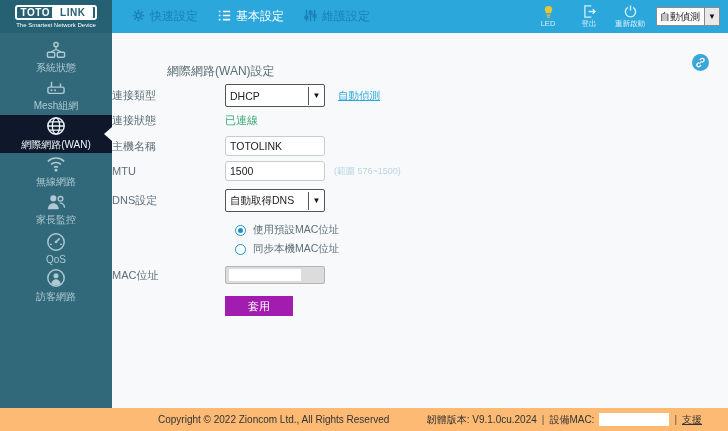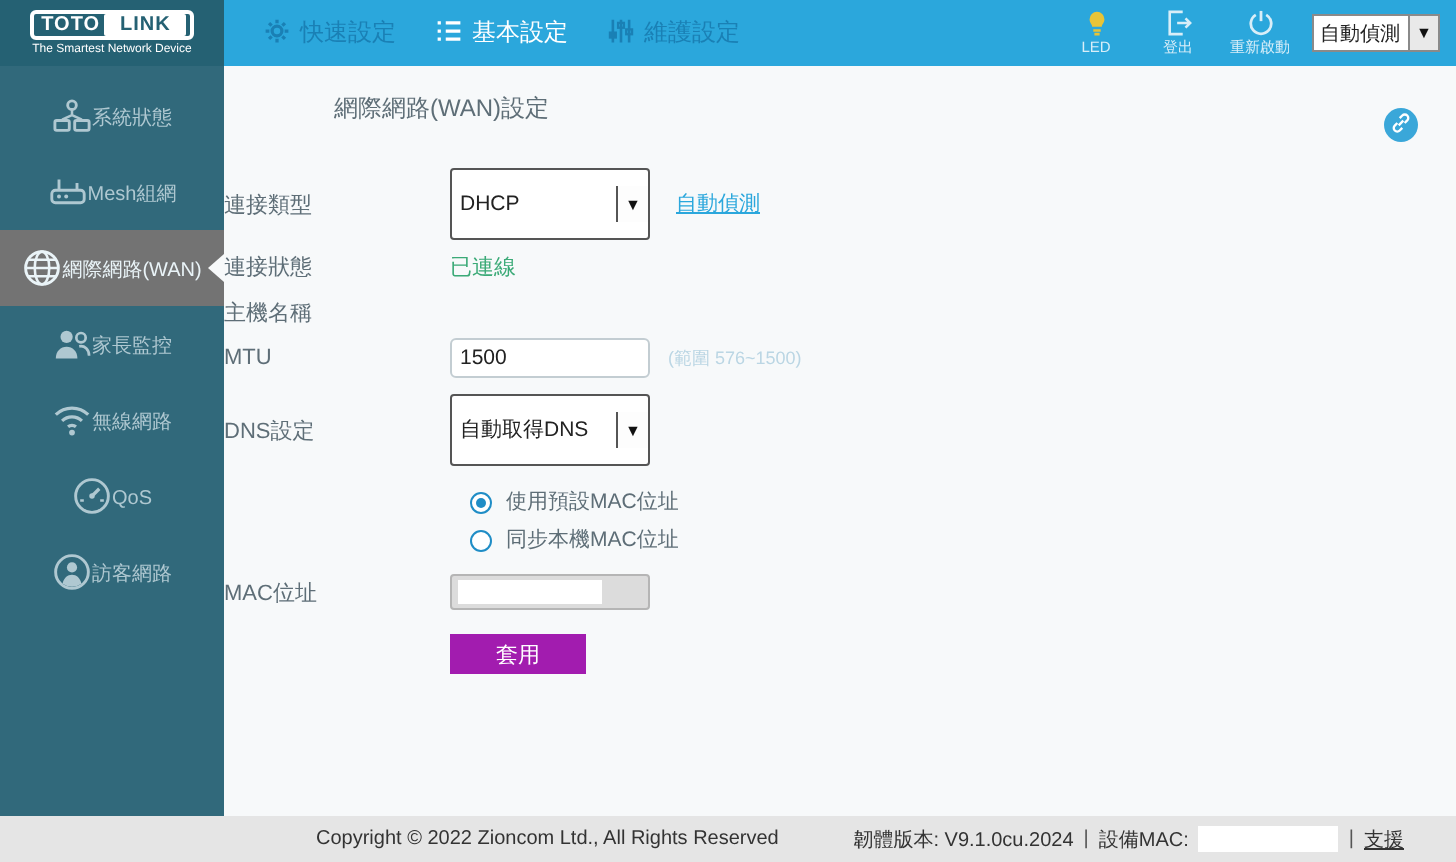--- a/index.html
+++ b/index.html
@@ -24,56 +24,56 @@
   .header-right { margin-left:auto; display:flex; align-items:center; gap:11px; padding-right:8px; }
   .hr-action { display:flex; flex-direction:column; align-items:center; cursor:pointer; width:30px;justify-content:flex-end; }
   .hr-action .lbl { font-size:7.5px; color:#d8eef8; margin-top:1px; white-space:nowrap; }
   .hr-action svg { display:block; }
   .detect-select { width:64px; height:19px; background:#fff; border:1px solid #8a8a8a; display:flex; align-items:center; font-size:10px; color:#222; cursor:pointer; }
   .detect-select .val { flex:1; padding-left:3px; white-space:nowrap; overflow:hidden; }
   .detect-select .arr { width:15px; height:17px; border-left:1px solid #8a8a8a; background:#e9e9e9; display:flex; align-items:center; justify-content:center; font-size:8px; color:#111; }
 
   
   .sidebar { position:absolute; top:33px; left:0; width:112px; bottom:23px; background:#31697b; padding-top:6px; }
-  .side-item { position:relative; height:38px; display:flex; flex-direction:row; align-items:center; justify-content:center; color:#afc8d1; cursor:pointer; }
+  .side-item { position:relative; height:38px; display:flex; flex-direction:column; align-items:center; justify-content:center; color:#afc8d1; cursor:pointer; }
   .side-item svg { stroke:#afc8d1; fill:none; display:block; }
   .side-item .fillpart { fill:#afc8d1; stroke:none; }
   .side-item .slabel { font-size:10px; margin-top:2px; white-space:nowrap; }
-  .side-item.active { background:#737373; color:#eaf4f8; }
+  .side-item.active { background:#0f172a; color:#eaf4f8; }
   .side-item.active svg { stroke:#eaf4f8; }
   .side-item.active::after { content:''; position:absolute; right:0; top:50%; transform:translateY(-50%); border-top:7px solid transparent; border-bottom:7px solid transparent; border-right:8px solid #f7f9fa; }
 
   
   .content { position:absolute; left:112px; top:33px; right:0; bottom:23px; background:#f7f9fa; }
-  .page-title { position:absolute; left:55px; top:13px; font-size:12px; color:#5e6e77; }
+  .page-title { position:absolute; left:55px; top:30px; font-size:12px; color:#5e6e77; }
   .link-badge { position:absolute; right:19px; top:21px; width:17px; height:17px; border-radius:50%; background:#3aa7d9; display:flex; align-items:center; justify-content:center; cursor:pointer; }
 
   .form { position:absolute; top:51px; left:0; right:0; }
   .row { display:flex; align-items:center; }
   .row .flabel { width:103px; margin-right:10px; font-size:11px; color:#5e6e77; flex:0 0 103px; white-space:nowrap; }
-  .fake-select { width:100px; height:36px; background:#fff; border:1px solid #555; border-radius:2px; display:flex; align-items:center; cursor:pointer; }
+  .fake-select { width:100px; height:23px; background:#fff; border:1px solid #555; border-radius:2px; display:flex; align-items:center; cursor:pointer; }
   .fake-select .val { flex:1; font-size:10.5px; color:#222; padding-left:4px; white-space:nowrap; overflow:hidden; }
   .fake-select .arr { width:16px; height:18px; border-left:1px solid #555; display:flex; align-items:center; justify-content:center; font-size:8px; color:#111; background:#fdfdfd; }
   .tinput { width:100px; height:20px; border:1px solid #c3cdd2; border-radius:3px; background:#fff; font-size:10.5px; color:#222; padding:0 4px; font-family:"Liberation Sans","DejaVu Sans",sans-serif; }
   .status-val { font-size:11px; color:#3baa77; }
   .detect-link { margin-left:13px; font-size:10.5px; color:#2ba7dc; text-decoration:underline; cursor:pointer; }
   .hint { margin-left:9px; font-size:9px; color:#bbd6e4; white-space:nowrap; }
 
   .radio-row { display:flex; align-items:center; margin-left:123px; height:16px; cursor:pointer; }
   .radio-dot { width:11px; height:11px; border:1.5px solid #1f8dc6; border-radius:50%; margin-right:7px; position:relative; background:#fff; }
   .radio-dot.sel::after { content:''; position:absolute; left:2px; top:2px; width:5px; height:5px; border-radius:50%; background:#1f8dc6; }
   .radio-row .rlabel { font-size:10.5px; color:#5e6e77; }
 
   .mac-input { width:100px; height:18px; background:#dcdcdc; border:1px solid #b5b5b5; border-radius:2px; position:relative; }
   .mac-redact { position:absolute; left:3px; top:2px; width:72px; height:12px; background:#fff; }
 
   .apply-btn { margin-left:113px; width:68px; height:20px; background:#a21caf; color:#fff; border:none; font-size:11px; cursor:pointer; font-family:"Liberation Sans","DejaVu Sans",sans-serif; }
 
   
-  .footer { position:absolute; left:0; bottom:0; width:728px; height:23px; background:#e5e5e5; display:flex; align-items:center; font-size:10px; color:#333; }
+  .footer { position:absolute; left:0; bottom:0; width:728px; height:23px; background:#fdba74; display:flex; align-items:center; font-size:10px; color:#333; }
   .copyright { margin-left:158px; white-space:nowrap; }
   .footer-right { margin-left:auto; margin-right:26px; display:flex; align-items:center; gap:5px; white-space:nowrap; }
   .fw-sep { color:#555; }
   .mac-box { width:70px; height:13px; background:#fff; display:inline-block; }
   .support { text-decoration:underline; cursor:pointer; color:#333; }.mt5{margin-top:5px}.mt6{margin-top:6px}.mt8{margin-top:8px}.mt9{margin-top:9px}.mt10{margin-top:10px}.mt3{margin-top:3px}.mt12{margin-top:12px}
 </style>
 </head>
 <body>
 
 <div class="app">
@@ -182,36 +182,36 @@
             <circle cx="11" cy="11" r="9" stroke-width="1.6"></circle>
             <ellipse cx="11" cy="11" rx="4" ry="9" stroke-width="1.4"></ellipse>
             <path stroke-width="1.4" d="M2 11h18M3.3 6.5h15.4M3.3 15.5h15.4"></path>
           </svg>
       </span>
       <span class="slabel">網際網路(WAN)</span>
     </div>
     <div class="side-item">
       <span>
         <svg width="20" height="18" viewBox="0 0 22 20">
+            <path stroke-width="1.8" fill="none" d="M2 7a13 13 0 0 1 18 0M5.5 10.5a8 8 0 0 1 11 0M8.8 13.8a3.5 3.5 0 0 1 4.4 0"></path>
+            <circle class="fillpart" cx="11" cy="17" r="1.6"></circle>
+          </svg>
+      </span>
+      <span class="slabel">無線網路</span>
+    </div>
+    <div class="side-item">
+      <span>
+        <svg width="20" height="18" viewBox="0 0 22 20">
             <circle class="fillpart" cx="8" cy="6" r="3.4"></circle>
             <path class="fillpart" d="M2 18c0-4 2.7-6.5 6-6.5s6 2.5 6 6.5z"></path>
             <circle cx="16" cy="6.5" r="2.6" stroke-width="1.5"></circle>
             <path stroke-width="1.5" fill="none" d="M15 11.3c3-.6 5.5 1.7 5.5 5.2"></path>
           </svg>
       </span>
       <span class="slabel">家長監控</span>
-    </div>
-    <div class="side-item">
-      <span>
-        <svg width="20" height="18" viewBox="0 0 22 20">
-            <path stroke-width="1.8" fill="none" d="M2 7a13 13 0 0 1 18 0M5.5 10.5a8 8 0 0 1 11 0M8.8 13.8a3.5 3.5 0 0 1 4.4 0"></path>
-            <circle class="fillpart" cx="11" cy="17" r="1.6"></circle>
-          </svg>
-      </span>
-      <span class="slabel">無線網路</span>
     </div>
     <div class="side-item">
       <span>
         <svg width="20" height="20" viewBox="0 0 22 22">
             <circle cx="11" cy="11" r="9" stroke-width="1.6"></circle>
             <path stroke-width="1.8" d="M11 11L15 7"></path>
             <circle class="fillpart" cx="11" cy="11" r="1.5"></circle>
             <path stroke-width="1.4" d="M4.5 13.5h2M15.5 13.5h2"></path>
           </svg>
       </span>
@@ -250,20 +250,21 @@
         <span class="detect-link">自動偵測</span>
       </div>
 
       <div class="row mt6">
         <span class="flabel">連接狀態</span>
         <span class="status-val">已連線</span>
       </div>
 
       <div class="row mt8">
         <span class="flabel">主機名稱</span>
+        <input class="tinput" type="text" value="TOTOLINK" style="">
       </div>
 
       <div class="row mt5">
         <span class="flabel">MTU</span>
         <input class="tinput" type="text" value="1500" style="">
         <span class="hint">(範圍 576~1500)</span>
       </div>
 
       <div class="row mt8">
         <span class="flabel">DNS設定</span>

